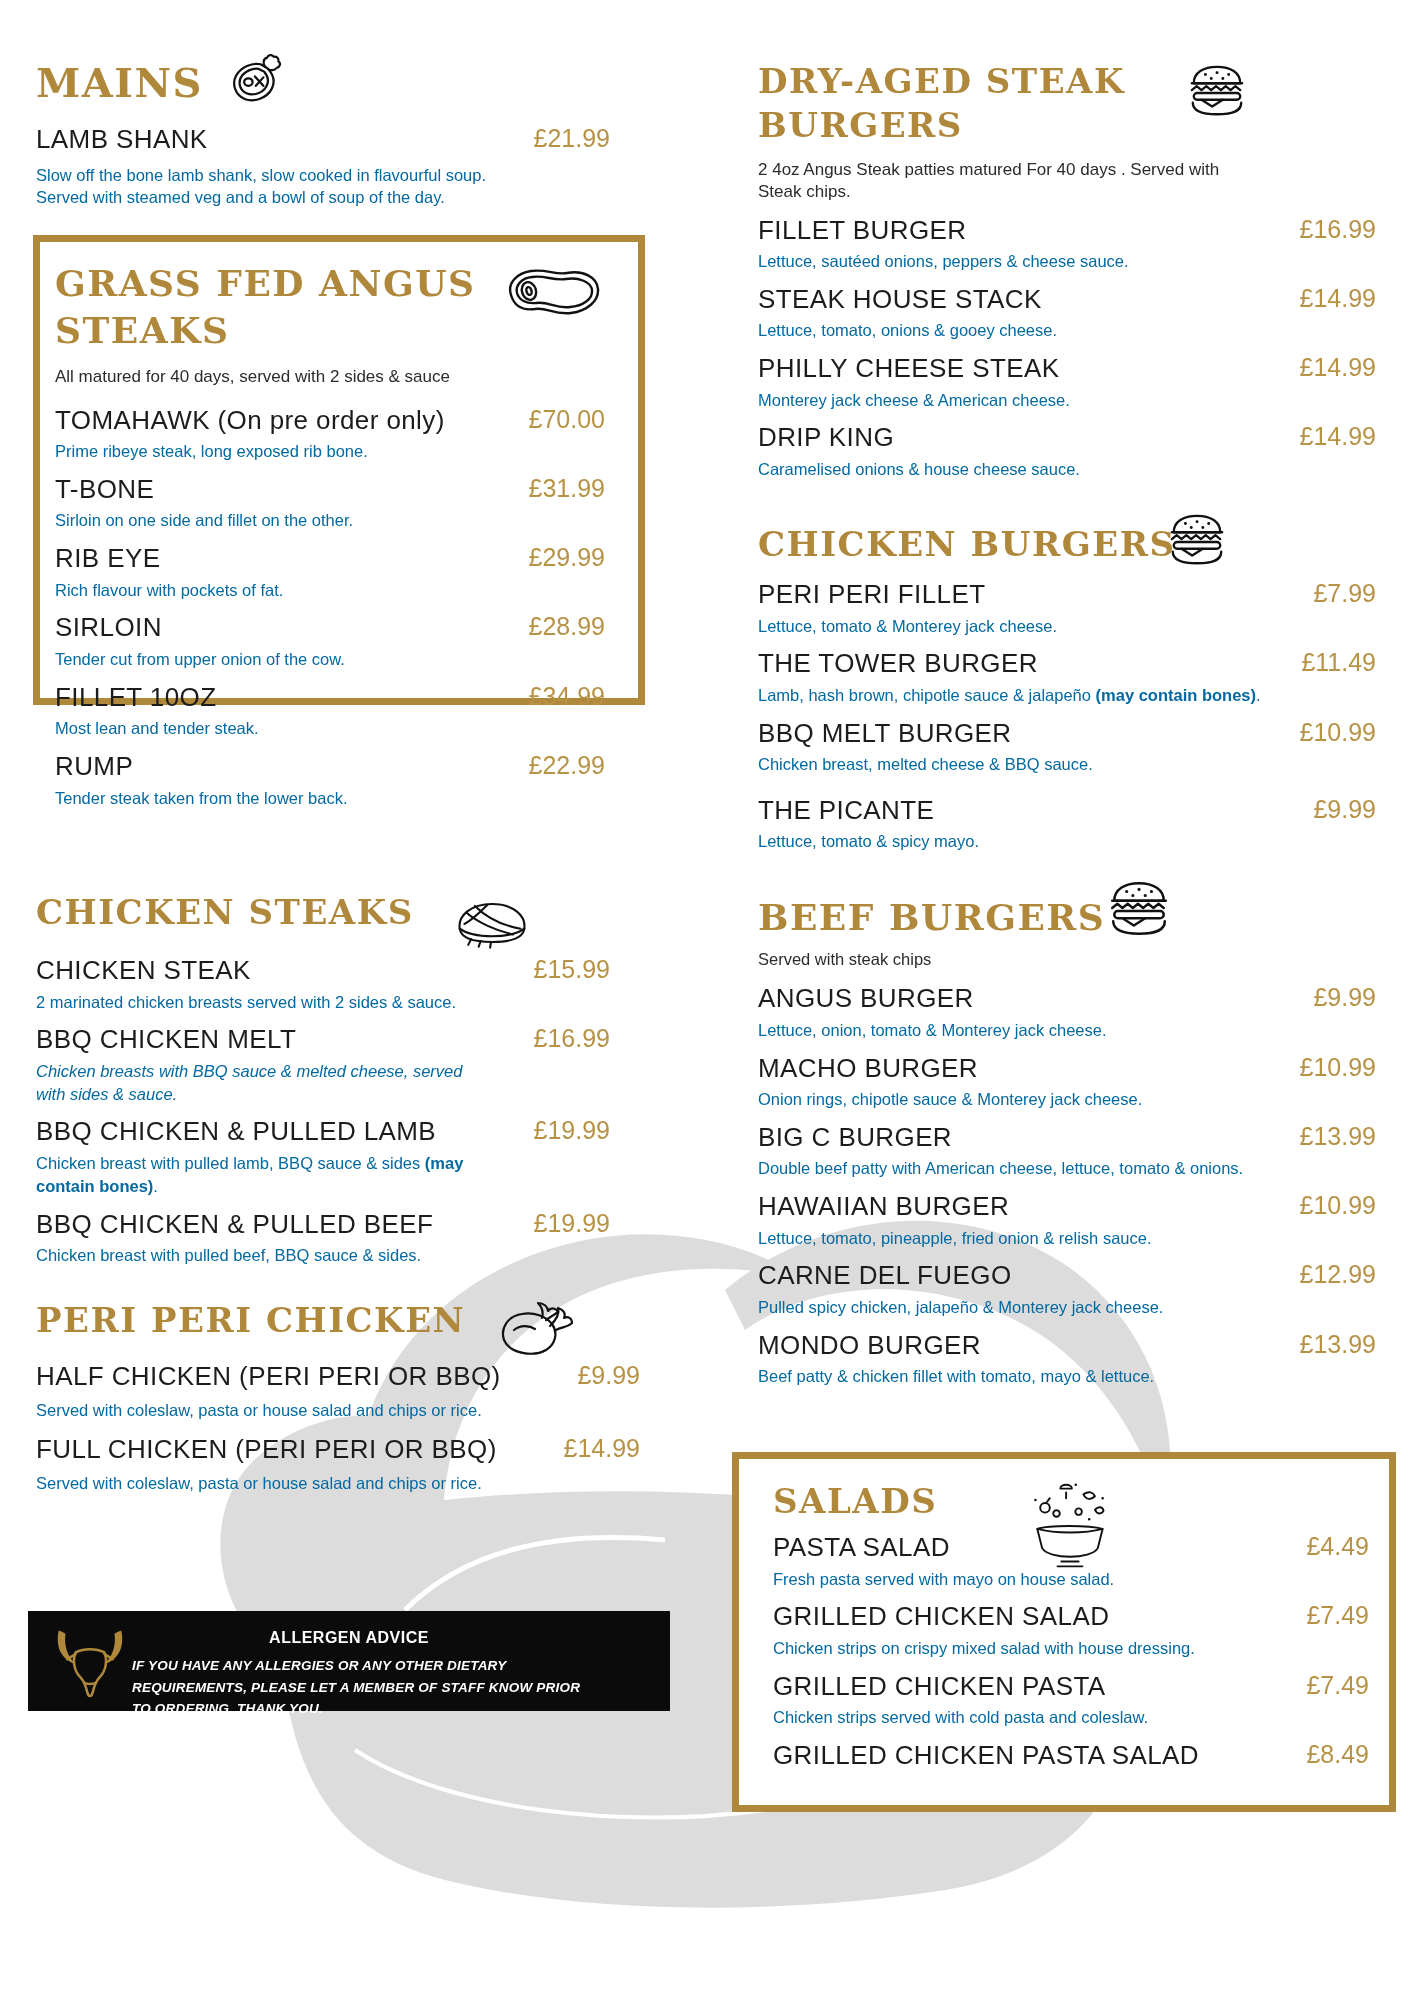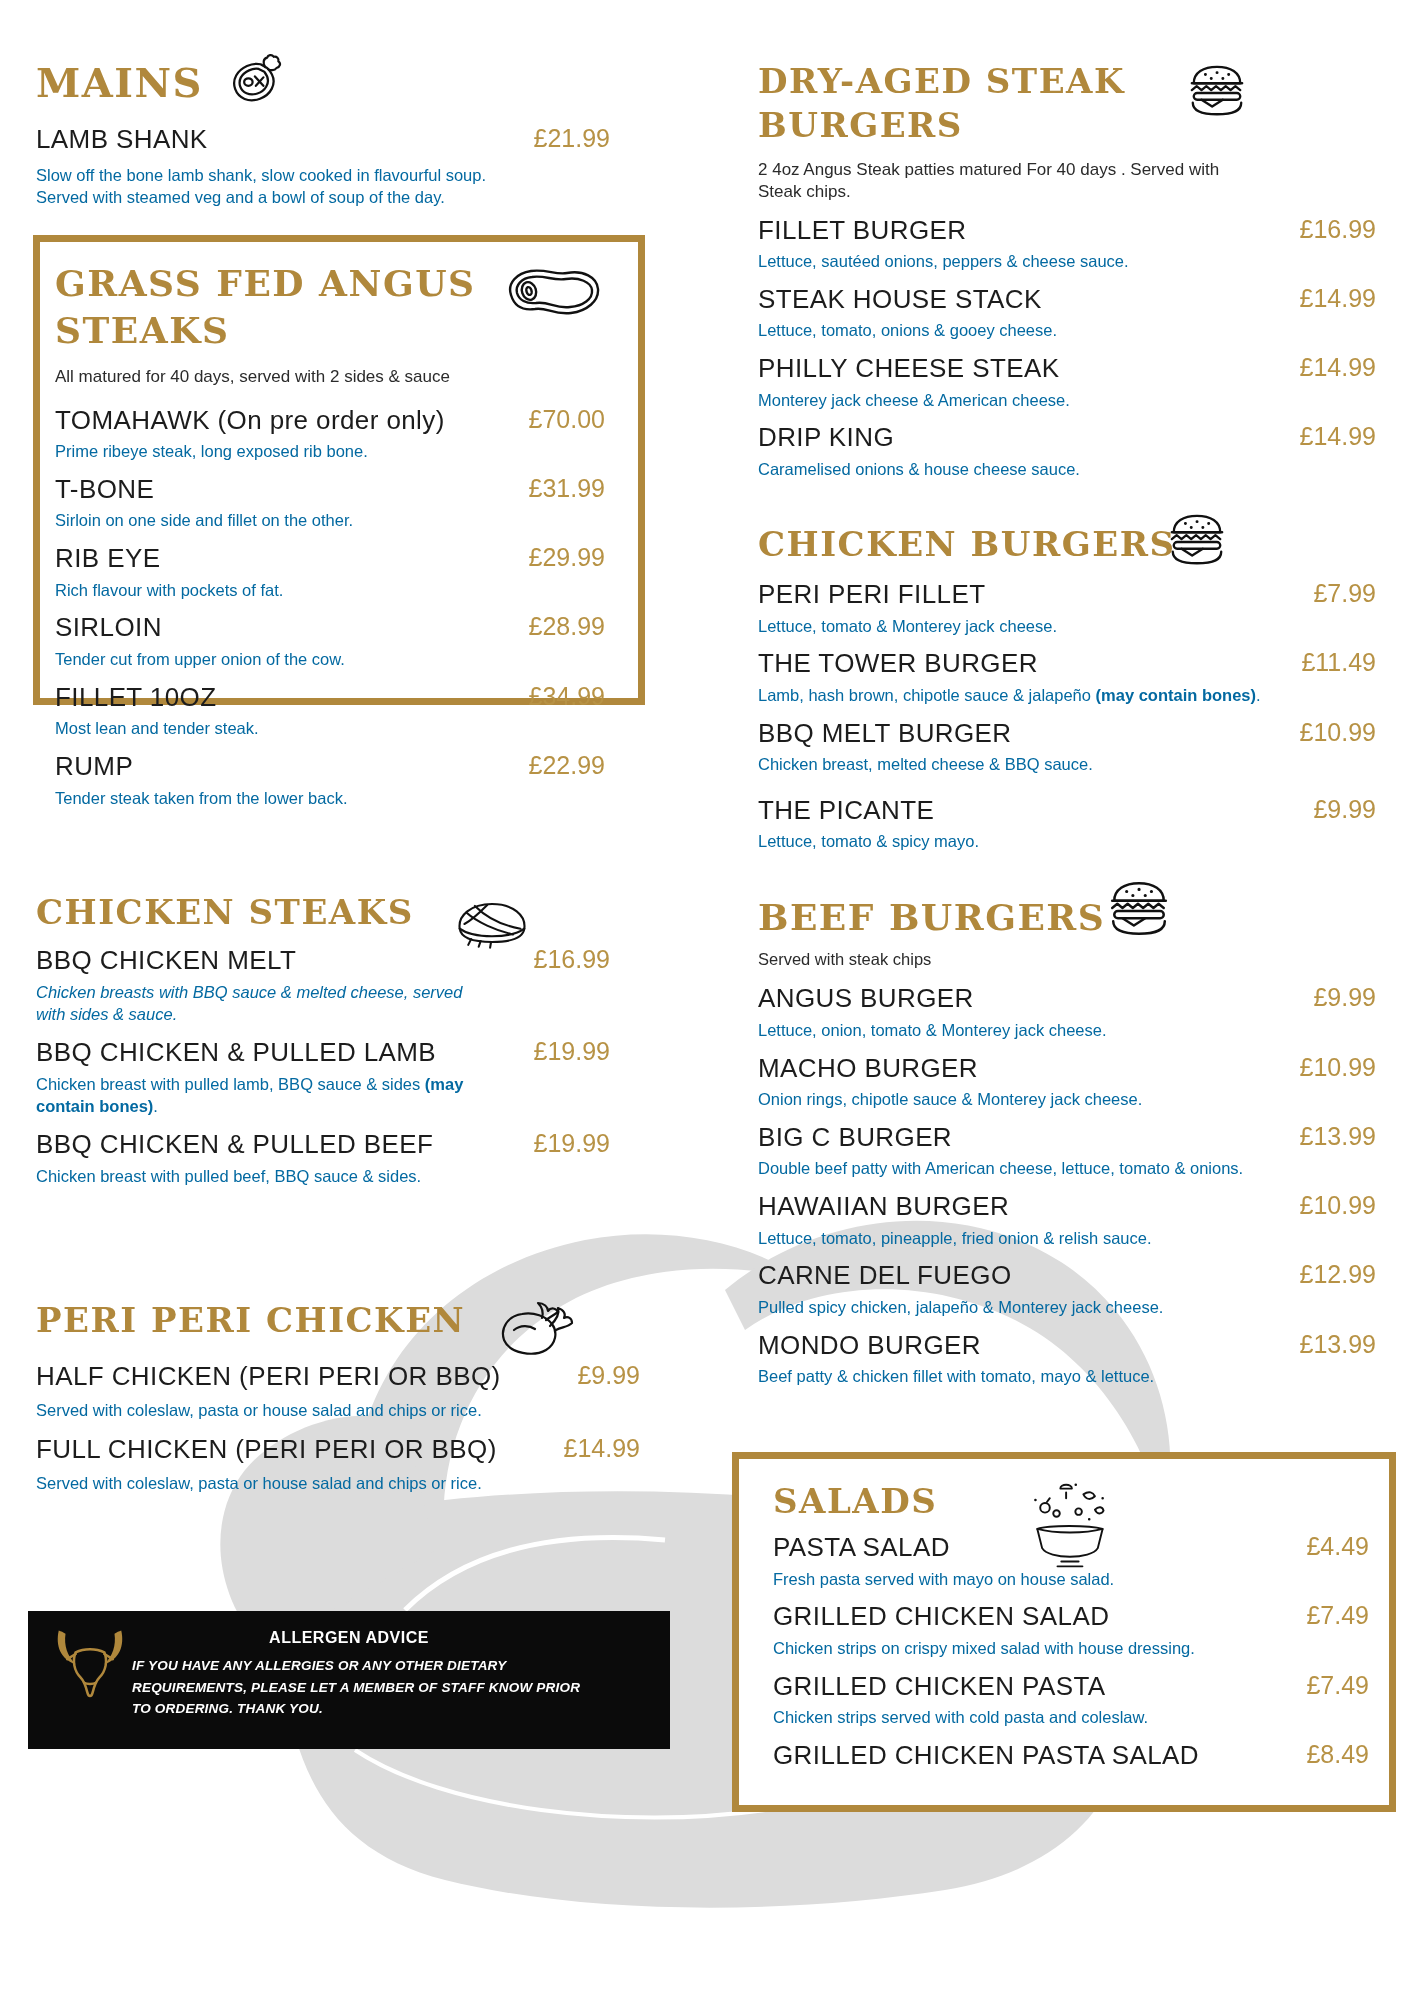--- a/index.html
+++ b/index.html
@@ -132,20 +132,27 @@
       <svg width="76" height="54" viewBox="0 0 80 56" fill="none" stroke="#111111" stroke-width="2.2" stroke-linecap="round" stroke-linejoin="round">
         <path d="M6 34 C4 20 18 8 40 8 C62 8 76 20 74 34 C73 42 64 48 40 48 C16 48 7 42 6 34 Z"></path>
         <path d="M6 34 C14 40 26 42 40 42 C54 42 66 40 74 34"></path>
         <path d="M22 10 C32 20 48 30 70 34"></path>
         <path d="M13 17 C24 27 44 36 62 40"></path>
         <path d="M35 9 C28 16 19 25 11 29"></path>
         <path d="M18 45 l-3 6 M28 47 l-2 6 M39 48 l-1 6"></path>
       </svg>
     </span>
   </div>
+  <div class="item" style="margin-top:20px;">
+    <div class="row" style="width:574px;">
+        <span class="nm">CHICKEN STEAK</span>
+        <span class="pr">£15.99</span>
+      </div>
+    <div class="ds">2 marinated chicken breasts served with 2 sides &amp; sauce.</div>
+  </div>
   <div class="item">
     <div class="row" style="width:574px;">
         <span class="nm">BBQ CHICKEN MELT</span>
         <span class="pr">£16.99</span>
       </div>
     <div class="ds" style="max-width:430px;font-style:italic;">Chicken breasts with BBQ sauce &amp; melted cheese, served with sides &amp; sauce.</div>
   </div>
   <div class="item">
     <div class="row" style="width:574px;">
         <span class="nm">BBQ CHICKEN &amp; PULLED LAMB</span>
@@ -183,21 +190,21 @@
   </div>
   <div class="item" style="margin-top:12px;">
     <div class="row" style="width:604px;">
         <span class="nm">FULL CHICKEN (PERI PERI OR BBQ)</span>
         <span class="pr">£14.99</span>
       </div>
     <div class="ds" style="margin-top:6px;">Served with coleslaw, pasta or house salad and chips or rice.</div>
   </div>
 </section>
 
-<section class="sec blackbox" style="left:28px;top:1611px;width:642px;height:138px;">
+<section class="sec blackbox" style="left:28px;top:1611px;width:642px;height:100px;">
   <span class="icon" style="left:24px;top:14px;">
     <svg width="76" height="80" viewBox="0 0 90 94" fill="none" stroke="#b0883c" stroke-width="3" stroke-linecap="round" stroke-linejoin="round">
       <path d="M8 6 C4 24 10 40 28 46 C18 36 14 24 16 10 C13 8 11 7 8 6 Z" fill="#b0883c" stroke="none"></path>
       <path d="M82 6 C86 24 80 40 62 46 C72 36 76 24 74 10 C77 8 79 7 82 6 Z" fill="#b0883c" stroke="none"></path>
       <path d="M28 32 C24 42 26 54 34 62 C38 66 40 72 42 80 C43 85 47 85 48 80 C50 72 52 66 56 62 C64 54 66 42 62 32 C52 27 38 27 28 32 Z"></path>
       <path d="M28 34 L18 40 M62 34 L72 40"></path>
       <path d="M38 68 C41 70 49 70 52 68"></path>
     </svg>
   </span>
   <div class="allergen-title">ALLERGEN ADVICE</div>

